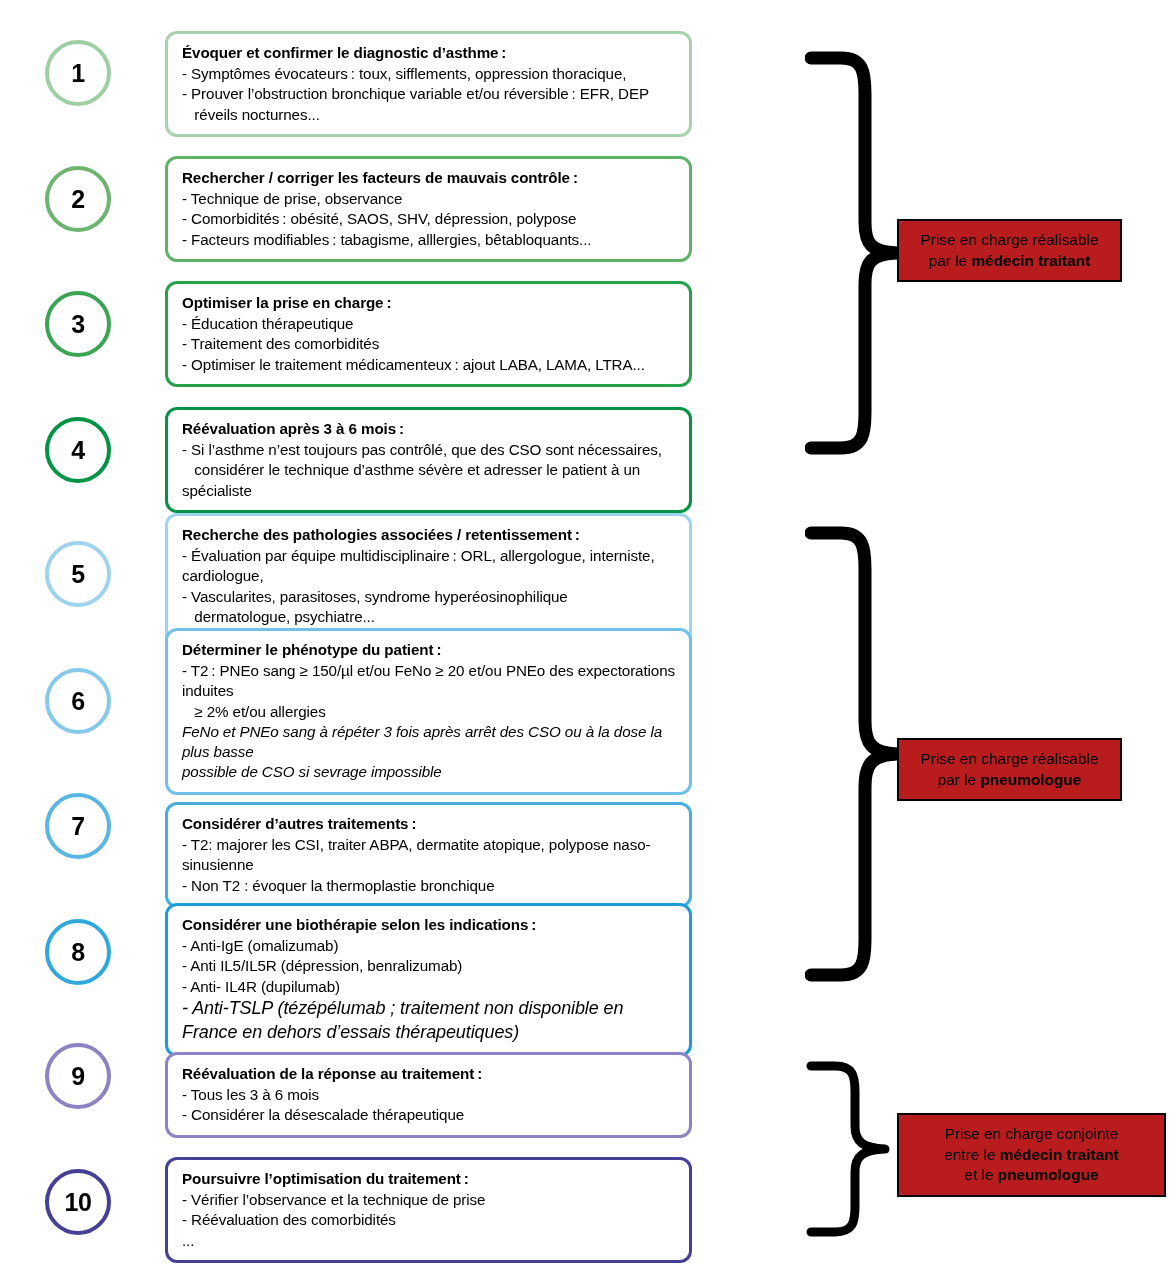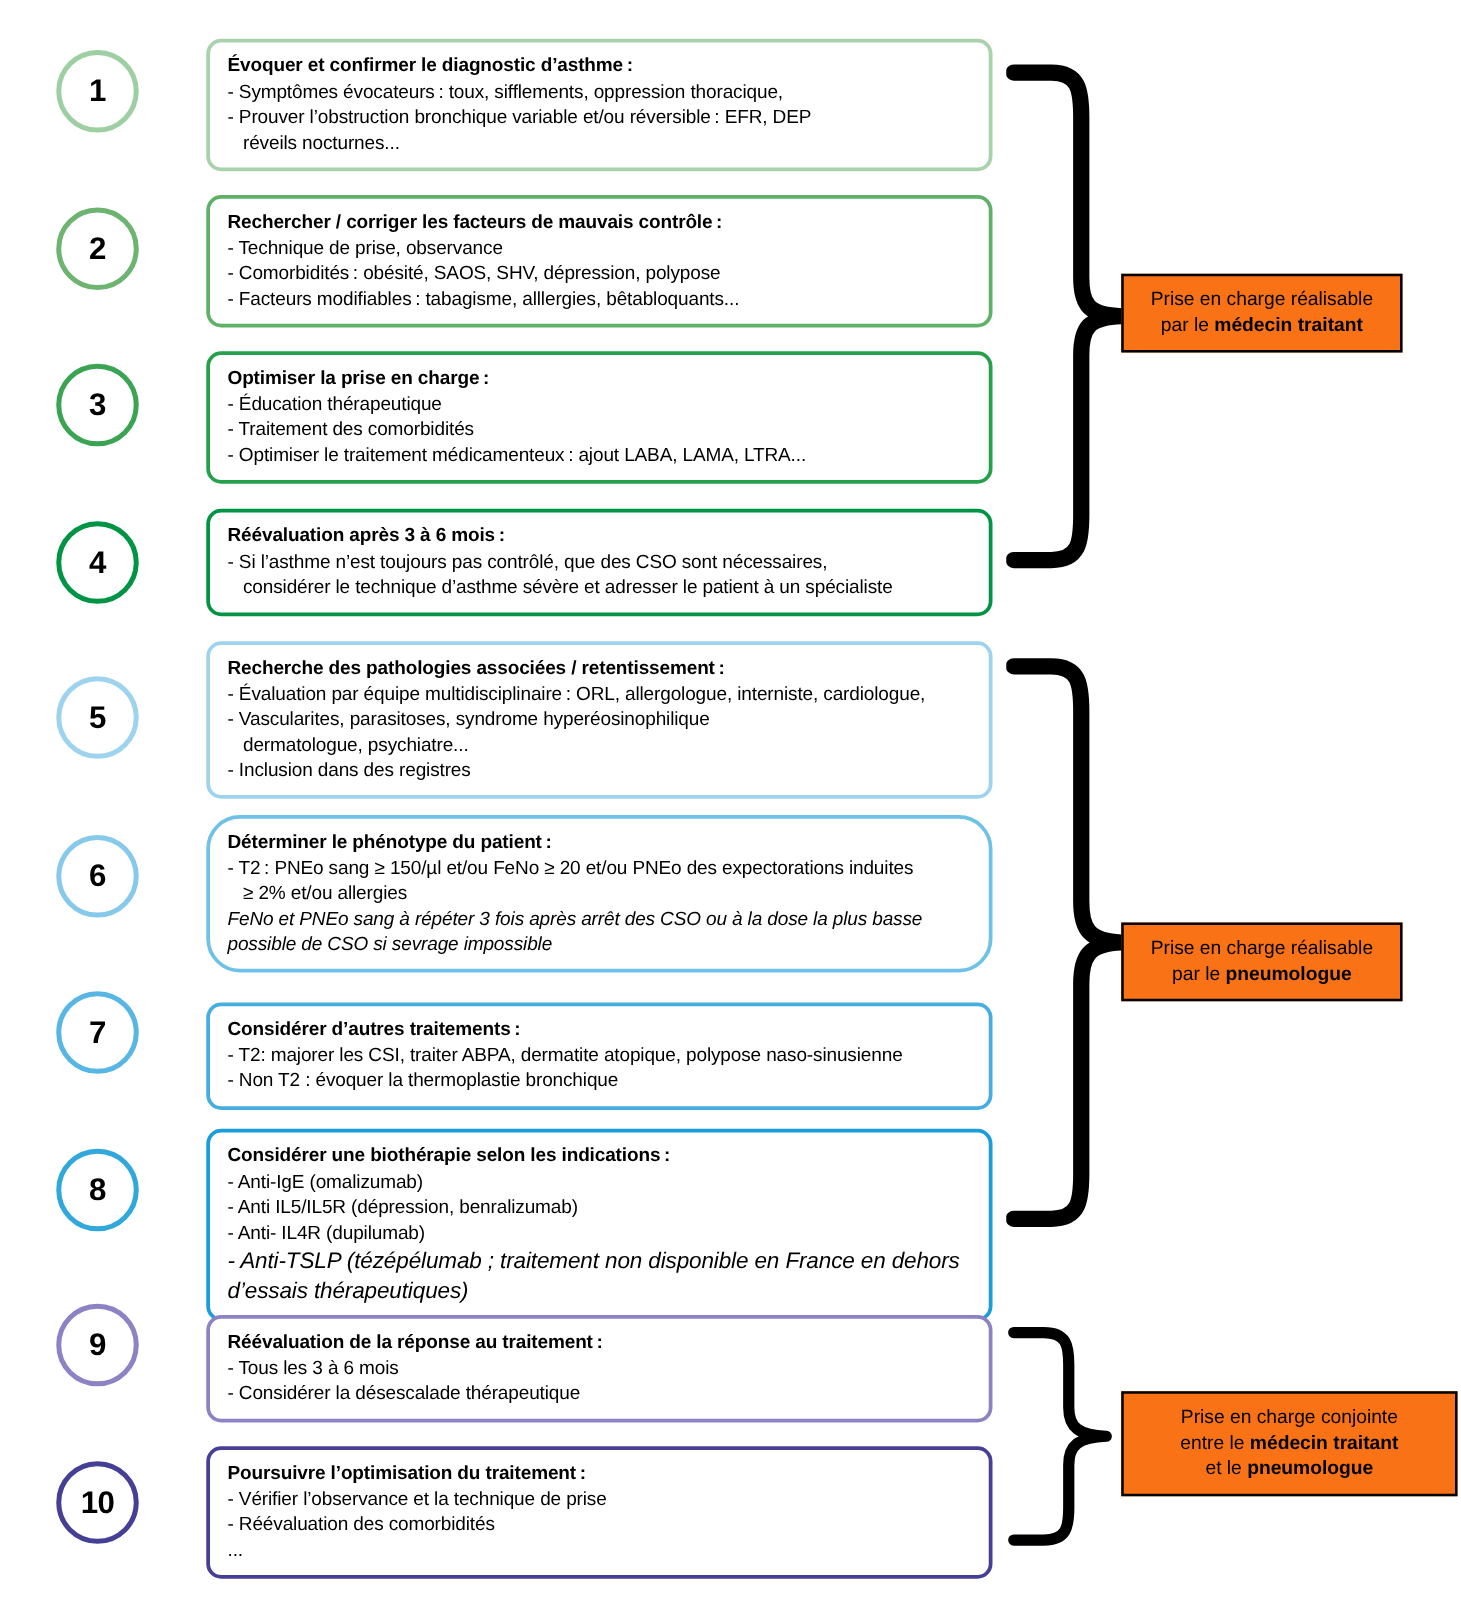--- a/index.html
+++ b/index.html
@@ -30,21 +30,21 @@
     justify-content: center;
     font-size: 25px;
     font-weight: bold;
     color: #000000;
     letter-spacing: -0.5px;
   }
   
   .step-box {
     position: absolute;
     left: 165px;
-    width: 629px;
+    width: 527px;
     background: #ffffff;
     border: 3px solid #000;
     border-radius: 12px;
     padding: 9px 13px 9px 14px;
   }
   .step-title {
     font-size: 15.2px;
     font-weight: bold;
     color: #000;
     line-height: 1.33;
@@ -61,21 +61,21 @@
   .step-line.italic { font-style: italic; }
 
   
   .brace { position: absolute; }
   .brace svg { display: block; }
 
   
   .role-label {
     position: absolute;
     border: 2px solid #000;
-    background: #f97316;
+    background: #b91c1c;
     text-align: center;
     padding: 9px 10px;
     font-size: 15.4px;
     line-height: 1.34;
     color: #000;
   }
   .role-label b { font-weight: bold; }
 </style>
 </head>
 <body>
@@ -128,21 +128,21 @@
     <div class="step-title">Recherche des pathologies associées / retentissement :</div>
     <div class="step-line">- Évaluation par équipe multidisciplinaire : ORL, allergologue, interniste, cardiologue,</div>
     <div class="step-line">- Vascularites, parasitoses, syndrome hyperéosinophilique</div>
     <div class="step-line">   dermatologue, psychiatre...</div>
     <div class="step-line">- Inclusion dans des registres</div>
   </div>
 
   <div class="circle" style="left: 45px; top: 668px; border-color: rgb(134, 201, 234);">
     <span>6</span>
   </div>
-  <div class="step-box" style="top: 652px; border-color: rgb(111, 193, 232); border-radius: 27px;">
+  <div class="step-box" style="top: 628px; border-color: rgb(111, 193, 232);">
     <div class="step-title">Déterminer le phénotype du patient :</div>
     <div class="step-line">- T2 : PNEo sang ≥ 150/µl et/ou FeNo ≥ 20 et/ou PNEo des expectorations induites</div>
     <div class="step-line">   ≥ 2% et/ou allergies</div>
     <div class="step-line italic">FeNo et PNEo sang à répéter 3 fois après arrêt des CSO ou à la dose la plus basse</div>
     <div class="step-line italic">possible de CSO si sevrage impossible</div>
   </div>
 
   <div class="circle" style="left: 45px; top: 793px; border-color: rgb(87, 182, 227);">
     <span>7</span>
   </div>

